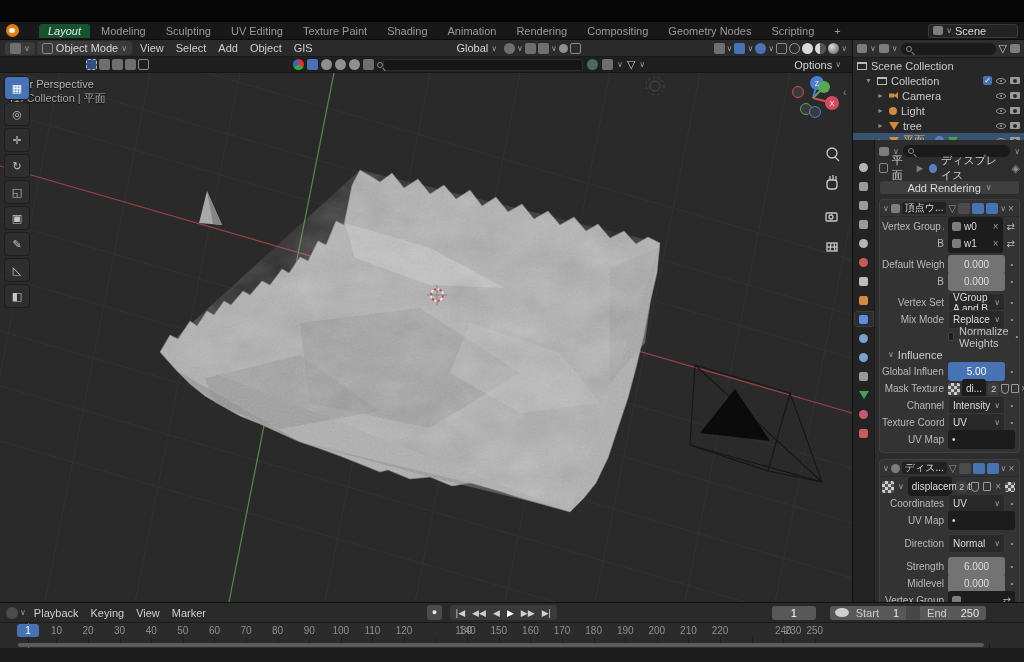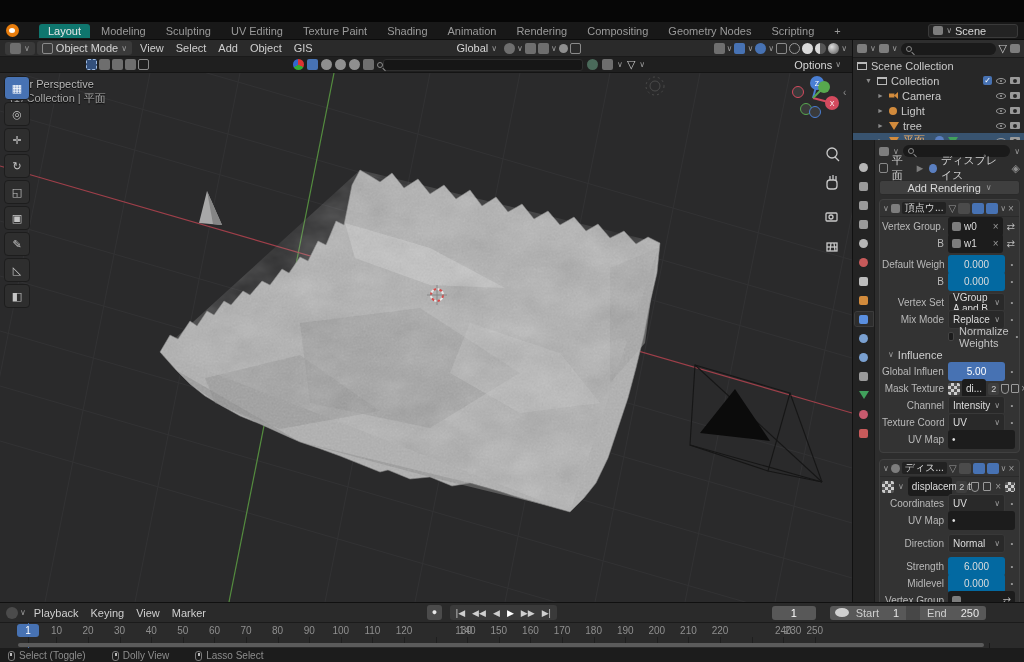--- a/index.html
+++ b/index.html
@@ -8,21 +8,21 @@
   .abs { position:absolute; }
   #stage { position:relative; width:1024px; height:662px; background:#060606; }
 
   
   #menubar { top:22px; left:0; right:0; height:18px; background:#181818; display:flex; align-items:center; gap:2px; padding:0 6px; border-bottom:1px solid #0c0c0c;}
   .blender-logo { width:13px; height:13px; border-radius:50%; background:#e87d0d; position:relative; margin-right:4px;}
   .blender-logo i{position:absolute; left:3px; top:4px; width:6px;height:5px;border-radius:50%;background:#fff;}
   .menu-item { padding:1px 7px; border-radius:3px; color:#cfcfcf; }
   #wstabs { display:flex; margin-left:14px; gap:2px; }
   .ws-tab { padding:1px 9px; border-radius:3px 3px 0 0; color:#9a9a9a; }
-  .ws-tab.active { background:#0f766e; color:#e8e8e8; }
+  .ws-tab.active { background:#14532d; color:#e8e8e8;font-style:italic; }
   #topbar-right { margin-left:auto; display:flex; align-items:center; gap:6px; }
   .id-block { display:flex; align-items:center; gap:3px; background:#232323; border:1px solid #3a3a3a; border-radius:3px; padding:0 4px; height:14px; }
   .id-block .val { color:#d8d8d8; min-width:58px; }
   .mini-ic { display:inline-block; width:10px; height:9px; background:#7d7d7d; border-radius:2px; }
 
   
   #vheader { top:40px; left:0; width:852px; height:17px; background:#2a2a2a; display:flex; align-items:center; gap:2px; padding:0 5px; border-bottom:1px solid #1a1a1a;}
   #vtools  { top:57px; left:0; width:852px; height:16px; background:#1f1f1f; display:flex; align-items:center; padding:0 6px; border-bottom:1px solid #141414;}
   .hdr-btn { display:flex; align-items:center; gap:3px; background:#3a3a3a; border-radius:3px; padding:1px 5px; color:#d5d5d5;}
   .chev { font-size:8px; color:#9a9a9a; }
@@ -81,21 +81,21 @@
   .pin { margin-left:auto; color:#8f8f8f; }
   .addmod { background:#3f3f3f; border:1px solid #2a2a2a; border-radius:3px; height:15px; display:flex; align-items:center; justify-content:center; gap:5px; color:#d9d9d9; margin:3px 0 4px 0;}
   .panel { background:#333333; border:1px solid #404040; border-radius:4px; margin-bottom:6px; padding-bottom:5px;}
   .panel-hdr { display:flex; align-items:center; gap:2px; height:17px; padding:0 3px; border-bottom:1px solid #2a2a2a;}
   .mod-name { background:#222; border-radius:2px; padding:0 3px; height:12px; line-height:12px; color:#ddd; max-width:46px; overflow:hidden; white-space:nowrap; font-size:10px;}
   .hic { width:12px; height:11px; border-radius:2px; background:#4b4b4b; display:inline-block;}
   .hic.on { background:#4772b3; }
   .prow { display:flex; align-items:center; height:15px; margin:2px 4px 0 2px; gap:4px;}
   .plabel { flex:0 0 62px; text-align:right; color:#b9b9b9; font-size:10px; white-space:nowrap; overflow:hidden;}
   .pfield { flex:1; background:#1c1c1c; border-radius:3px; height:19px; display:flex; align-items:center; padding:0 4px; gap:3px; color:#ddd; font-size:10px;}
-  .pfield.num { background:#0369a1; justify-content:center; }
+  .pfield.num { background:#737373; justify-content:center; }
   .pfield.drop { background:#292929; border:1px solid #383838; }
   .pfield.drop .chev { margin-left:auto; }
   .pfield.blue { background:#4772b3; color:#fff; justify-content:center;}
   .animdot { width:6px; color:#9a9a9a; font-size:8px; text-align:center;}
   .xbtn { color:#9a9a9a; margin-left:auto; font-size:10px;}
   .swap { color:#b9b9b9; font-size:10px;}
   .vg-ic { width:9px; height:9px; background:#7d7d7d; border-radius:2px; display:inline-block;}
   .checker { width:12px; height:12px; display:inline-block; border-radius:2px;
      background:repeating-conic-gradient(#ccc 0 25%, #555 0 50%) 0 0/6px 6px; }
   .badge { background:#3e3e3e; border-radius:2px; padding:0 3px; color:#ccc; font-size:9px; height:12px; line-height:12px;}
@@ -793,19 +793,14 @@
         <span class="tick-label" style="left: 793px;">230</span>
         <span class="tick-line" style="left: 751.64px;"></span>
         <span class="tick-label" style="left: 783.24px;">240</span>
         <span class="tick-line" style="left: 783.24px;"></span>
         <span class="tick-label" style="left: 814.84px;">250</span>
         <span class="tick-line" style="left: 814.84px;"></span>
       </div>
   </div>
 
   <div id="statusbar" class="abs">
-    <span id="status-hints" style="display:flex;gap:26px">
-        <span><span class="mouse l"><i></i></span><span>Select (Toggle)</span></span>
-        <span><span class="mouse m"><i></i></span><span>Dolly View</span></span>
-        <span><span class="mouse r"><i></i></span><span>Lasso Select</span></span>
-      </span>
   </div>
 </div>
 
 </body></html>

